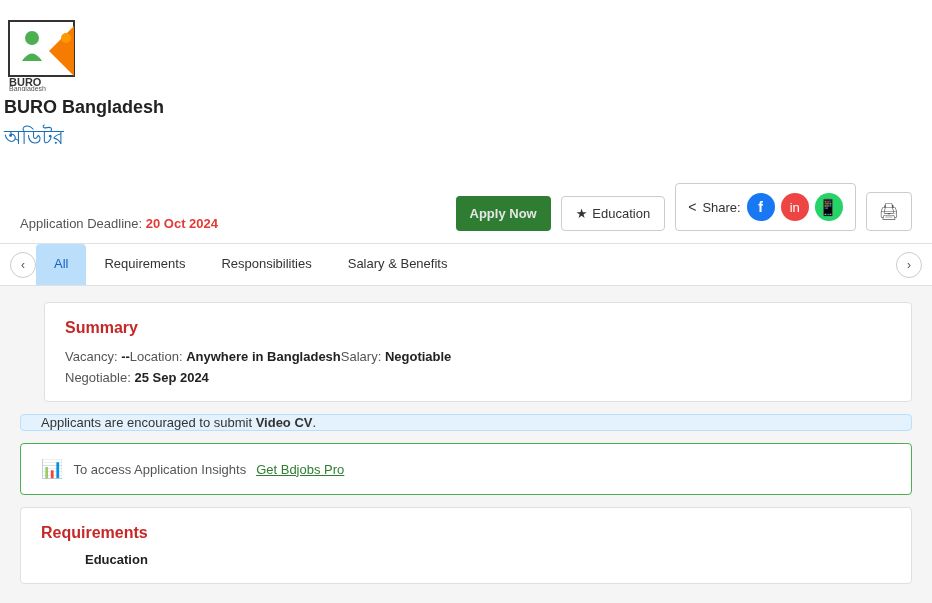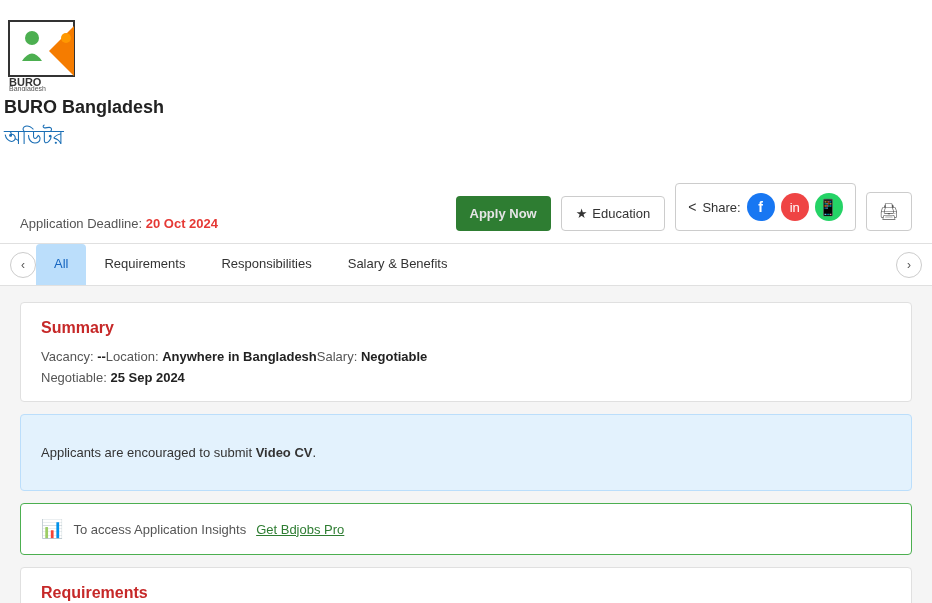--- a/index.html
+++ b/index.html
@@ -31,31 +31,31 @@
     .tabs-bar { display: flex; align-items: center; background: #fff; border-top: 1px solid #e0e0e0; border-bottom: 1px solid #e0e0e0; padding: 0 10px; }
     .tab-arrow { background: #fff; border: 1px solid #ccc; border-radius: 50%; width: 26px; height: 26px; display: flex; align-items: center; justify-content: center; cursor: pointer; font-size: 12px; color: #555; flex-shrink: 0; }
     .tabs-list { display: flex; flex: 1; }
     .tab-item { padding: 12px 18px; font-size: 13px; cursor: pointer; color: #333; white-space: nowrap; border-bottom: 2px solid transparent; }
     .tab-item.active { background: #bbdefb; color: #1565c0; border-radius: 4px 4px 0 0; }
 
     
     .content-area { padding: 16px 20px; background: #f5f5f5; }
 
     
-    .card { background: #fff; border: 1px solid #e0e0e0; border-radius: 4px; margin-bottom: 12px; }
+    .card { background: #fff; border: 1px solid #e0e0e0; border-radius: 4px; margin-bottom: 12px; margin-left: 24px; }
     .card-body { padding: 16px 20px; }
     .summary-title { font-size: 16px; font-weight: bold; color: #c62828; margin-bottom: 12px; }
     .summary-row { display: flex; align-items: flex-start; }
     .summary-item { font-size: 13px; color: #555; }
     .summary-item strong { color: #222; }
     .summary-date { font-size: 13px; color: #555; margin-top: 6px; }
     .summary-date strong { color: #222; }
 
     
-    .video-cv-banner { background: #e3f2fd; border: 1px solid #bbdefb; border-radius: 4px; padding: 30px 20px; margin-bottom: 12px; font-size: 13px; color: #333; }
+    .video-cv-banner { background: #e3f2fd; border: 1px solid #bbdefb; border-radius: 4px; padding: 0 20px; margin-bottom: 12px; font-size: 13px; color: #333; }
 
     
     .insights-card { background: #fff; border: 1px solid #4caf50; border-radius: 4px; padding: 14px 20px; margin-bottom: 12px; font-size: 13px; color: #555; display: flex; align-items: center; gap: 10px; }
     .insights-icon { font-size: 18px; }
     .insights-link { color: #2e7d32; text-decoration: underline; cursor: pointer; }
 
     
     .requirements-card { background: #fff; border: 1px solid #e0e0e0; border-radius: 4px; padding: 16px 20px; }
     .requirements-title { font-size: 16px; font-weight: bold; color: #c62828; margin-bottom: 10px; }
     .education-label { font-size: 13px; font-weight: bold; color: #222; margin-left: 44px; }

